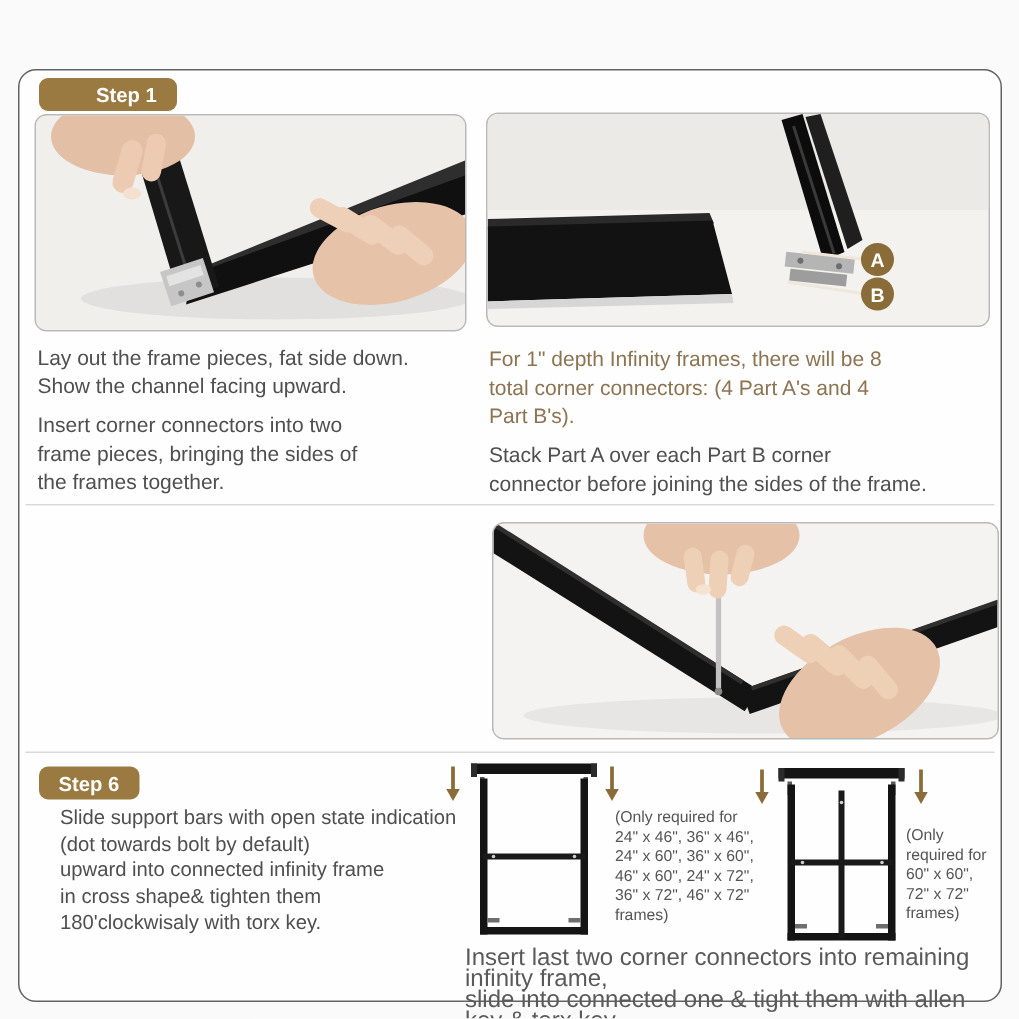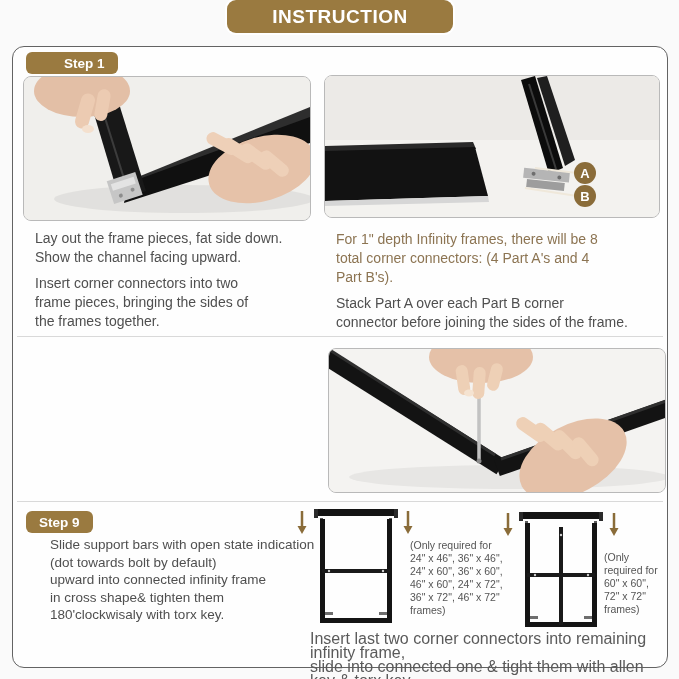--- a/index.html
+++ b/index.html
@@ -22,21 +22,21 @@
     border-radius:6px;color:#fff;font-weight:bold;font-size:13.5px;
     display:flex;align-items:center;justify-content:center;
   }
   .photo{
     position:absolute;border:1px solid #b9b9b9;border-radius:8px;
     overflow:hidden;background:#f0efec;
   }
   .photo svg{display:block;}
   .para{white-space:pre-line;color:#4f4f4f;font-size:14px;line-height:19px;}
   .para.brown{color:#8c7452;}
-  .txt-block{position:absolute;margin-left:10px;}
+  .txt-block{position:absolute;}
   .txt-block .gap{height:7px;}
   .divider{position:absolute;left:4px;right:4px;height:1px;background:#d9d9d9;}
   .note{
     position:absolute;white-space:pre-line;color:#555;
     font-size:10.5px;line-height:13px;
   }
   .caption{
     position:absolute;white-space:pre-line;color:#5a5a5a;
     font-size:16px;line-height:14px;
   }
@@ -45,21 +45,20 @@
     background:#8a6c39;color:#fff;font-weight:bold;font-size:13px;
     display:flex;align-items:center;justify-content:center;
   }
   .diagram{position:absolute;}
 </style>
 </head>
 <body>
 
 <div id="page">
 
-  <div class="banner">INSTRUCTION</div>
 
   <div class="main-box">
 
     <div class="step-badge" style="left:13px;top:5px;padding-left:38px;">Step 1</div>
 
     <div class="photo" style="left:10px;top:29px;width:286px;height:143px;">
       <svg width="286" height="143" viewBox="0 0 286 143">
         <rect x="0" y="0" width="286" height="143" fill="#f0efec"></rect>
         <ellipse cx="160" cy="122" rx="130" ry="14" fill="#000" opacity="0.06"></ellipse>
 
@@ -168,21 +167,21 @@
           <rect x="196" y="64" width="13" height="34" rx="6.5" fill="#eed0b6" transform="rotate(-55 202 81)"></rect>
           <rect x="214" y="70" width="13" height="36" rx="6.5" fill="#eed0b6" transform="rotate(-50 220 88)"></rect>
           <rect x="232" y="78" width="13" height="36" rx="6.5" fill="#eed0b6" transform="rotate(-45 238 96)"></rect>
           <rect x="250" y="86" width="13" height="34" rx="6.5" fill="#eed0b6" transform="rotate(-40 256 103)"></rect>
         </g>
       </svg>
     </div>
 
     <div class="divider" style="top:454px;"></div>
 
-    <div class="step-badge" style="left:13px;top:464px;">Step 9</div>
+    <div class="step-badge" style="left:13px;top:464px;">Step 6</div>
 
     <div class="txt-block para" style="left:27px;top:489px;width:292px;font-size:13.5px;line-height:17.5px;">Slide support bars with open state indication
 (dot towards bolt by default)
 upward into connected infinity frame
 in cross shape&amp; tighten them
 180'clockwisaly with torx key.</div>
 
     <svg class="diagram" style="left:282px;top:458px;" width="122" height="126" viewBox="0 0 122 126">
       <g fill="#8a6c39" stroke="#8a6c39">
         <line x1="7" y1="6" x2="7" y2="22" stroke-width="2.5"></line>

